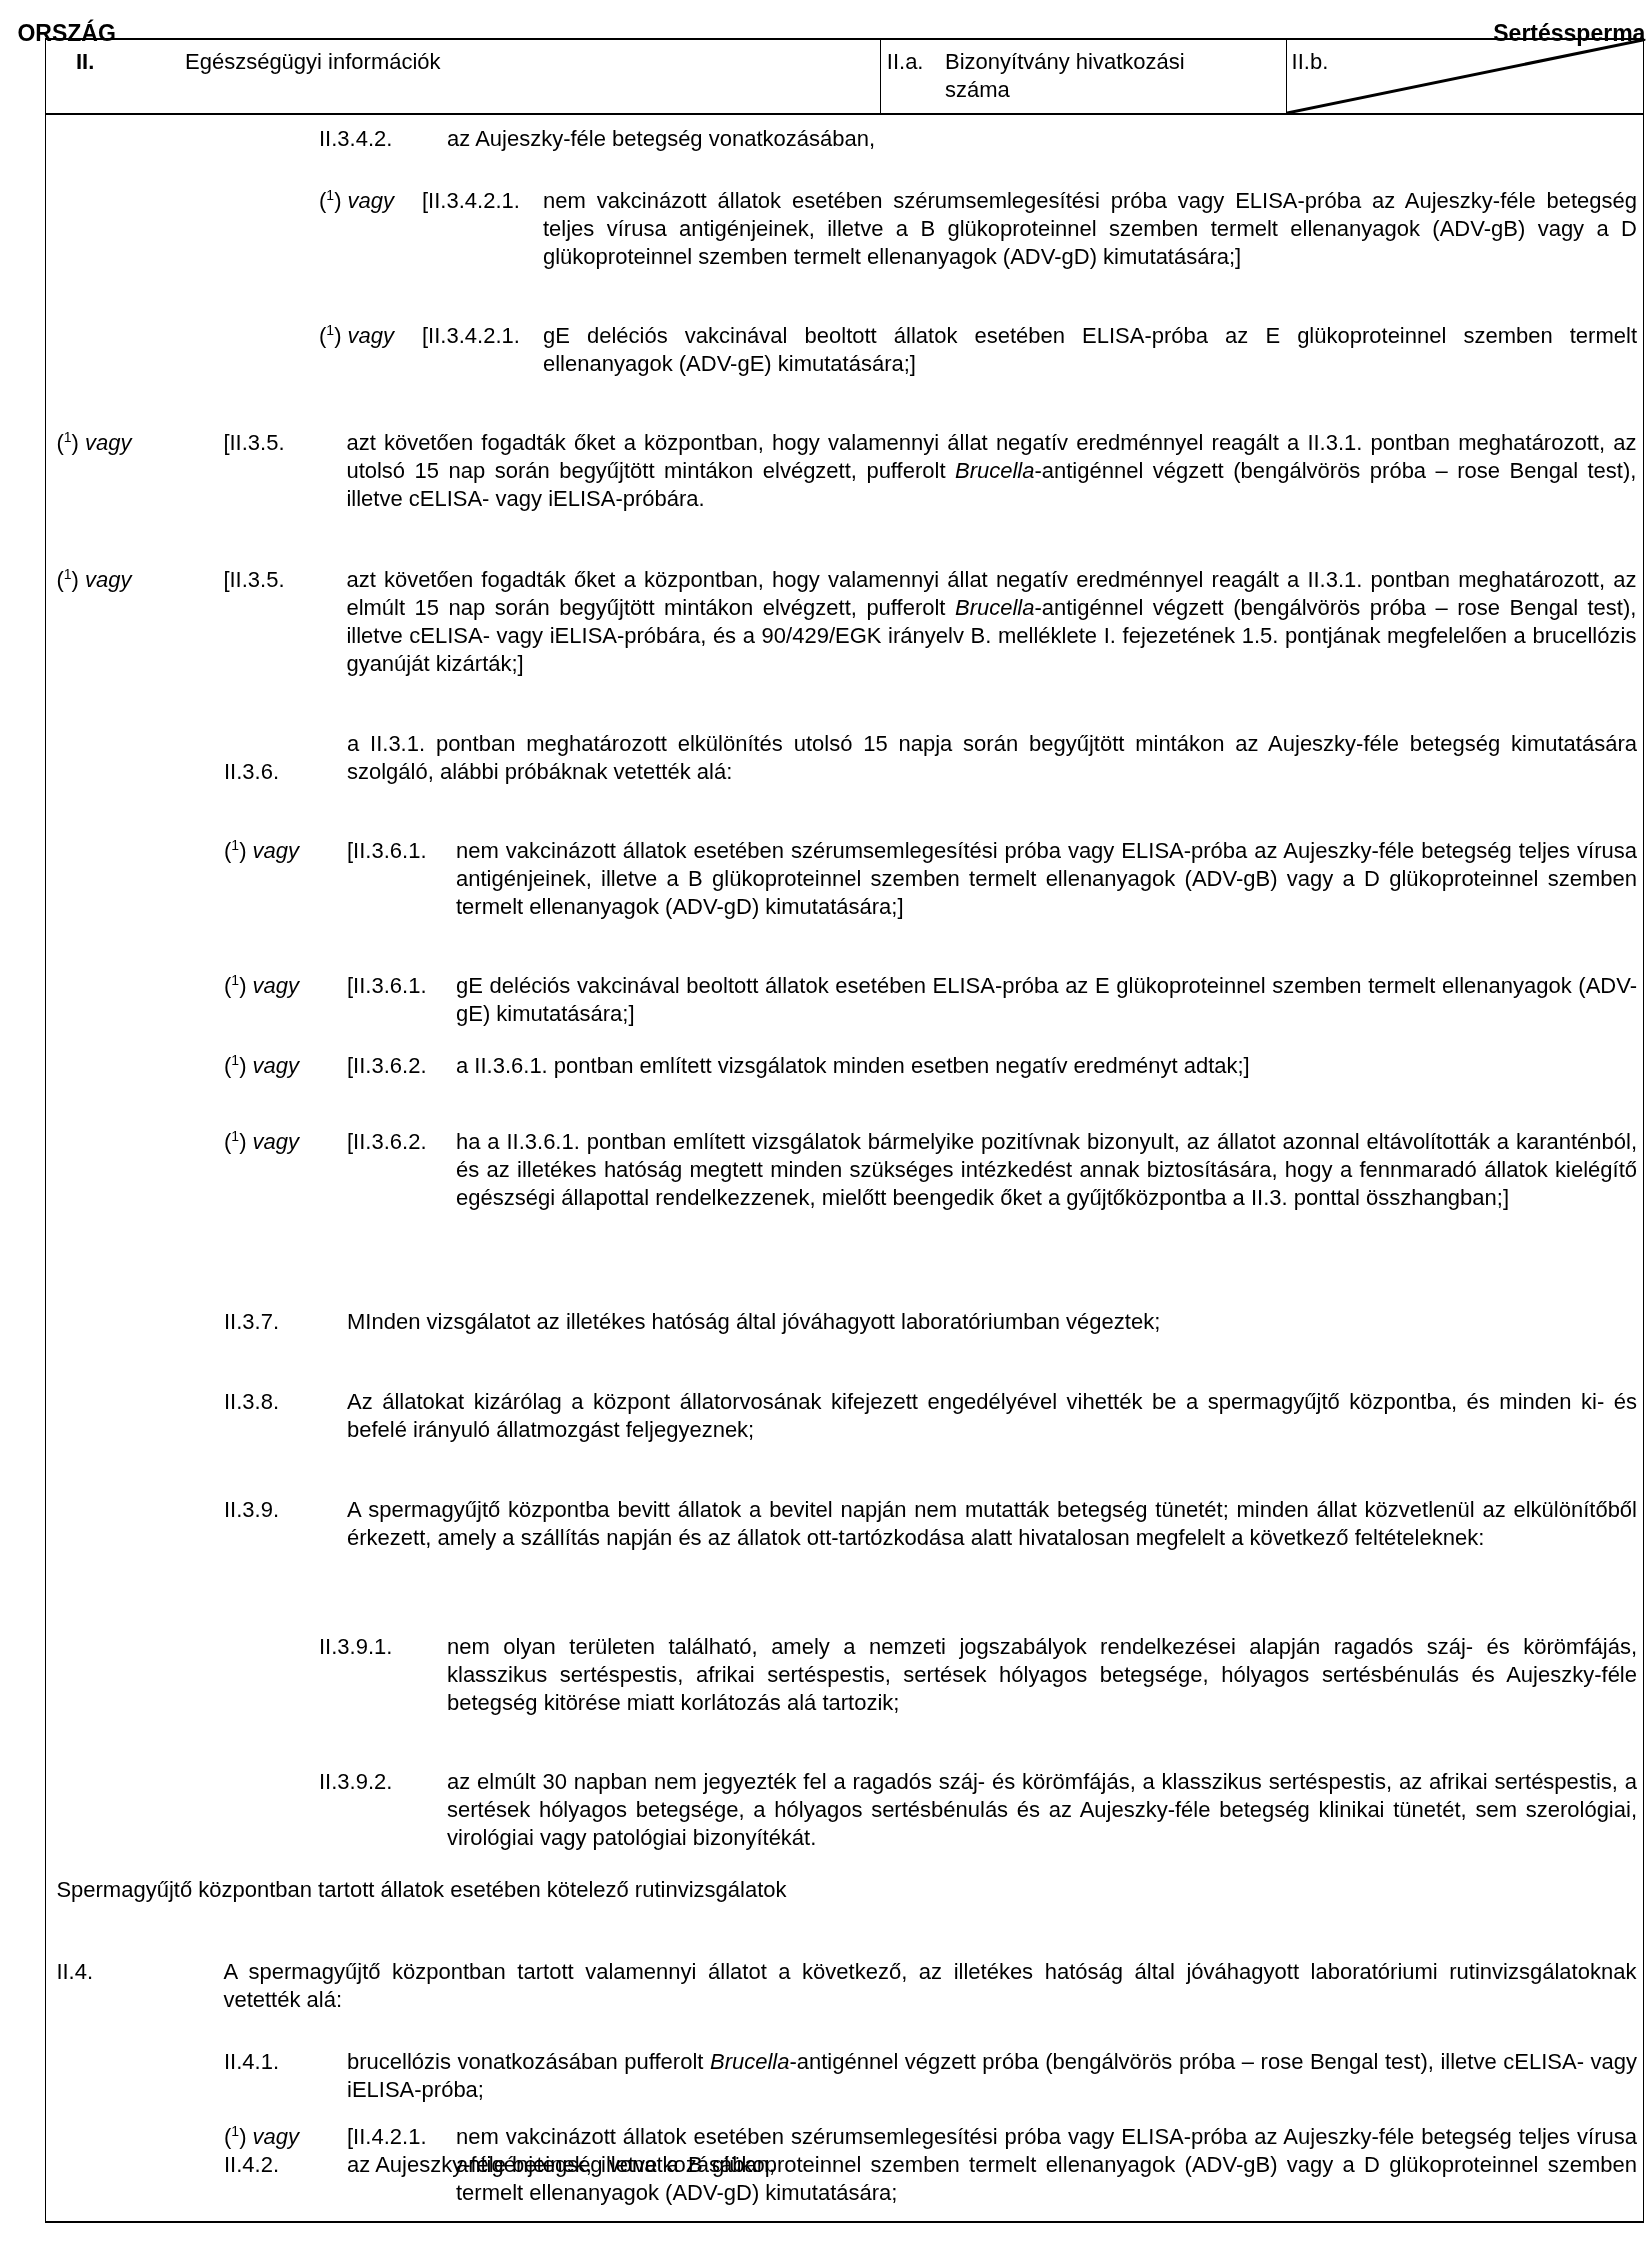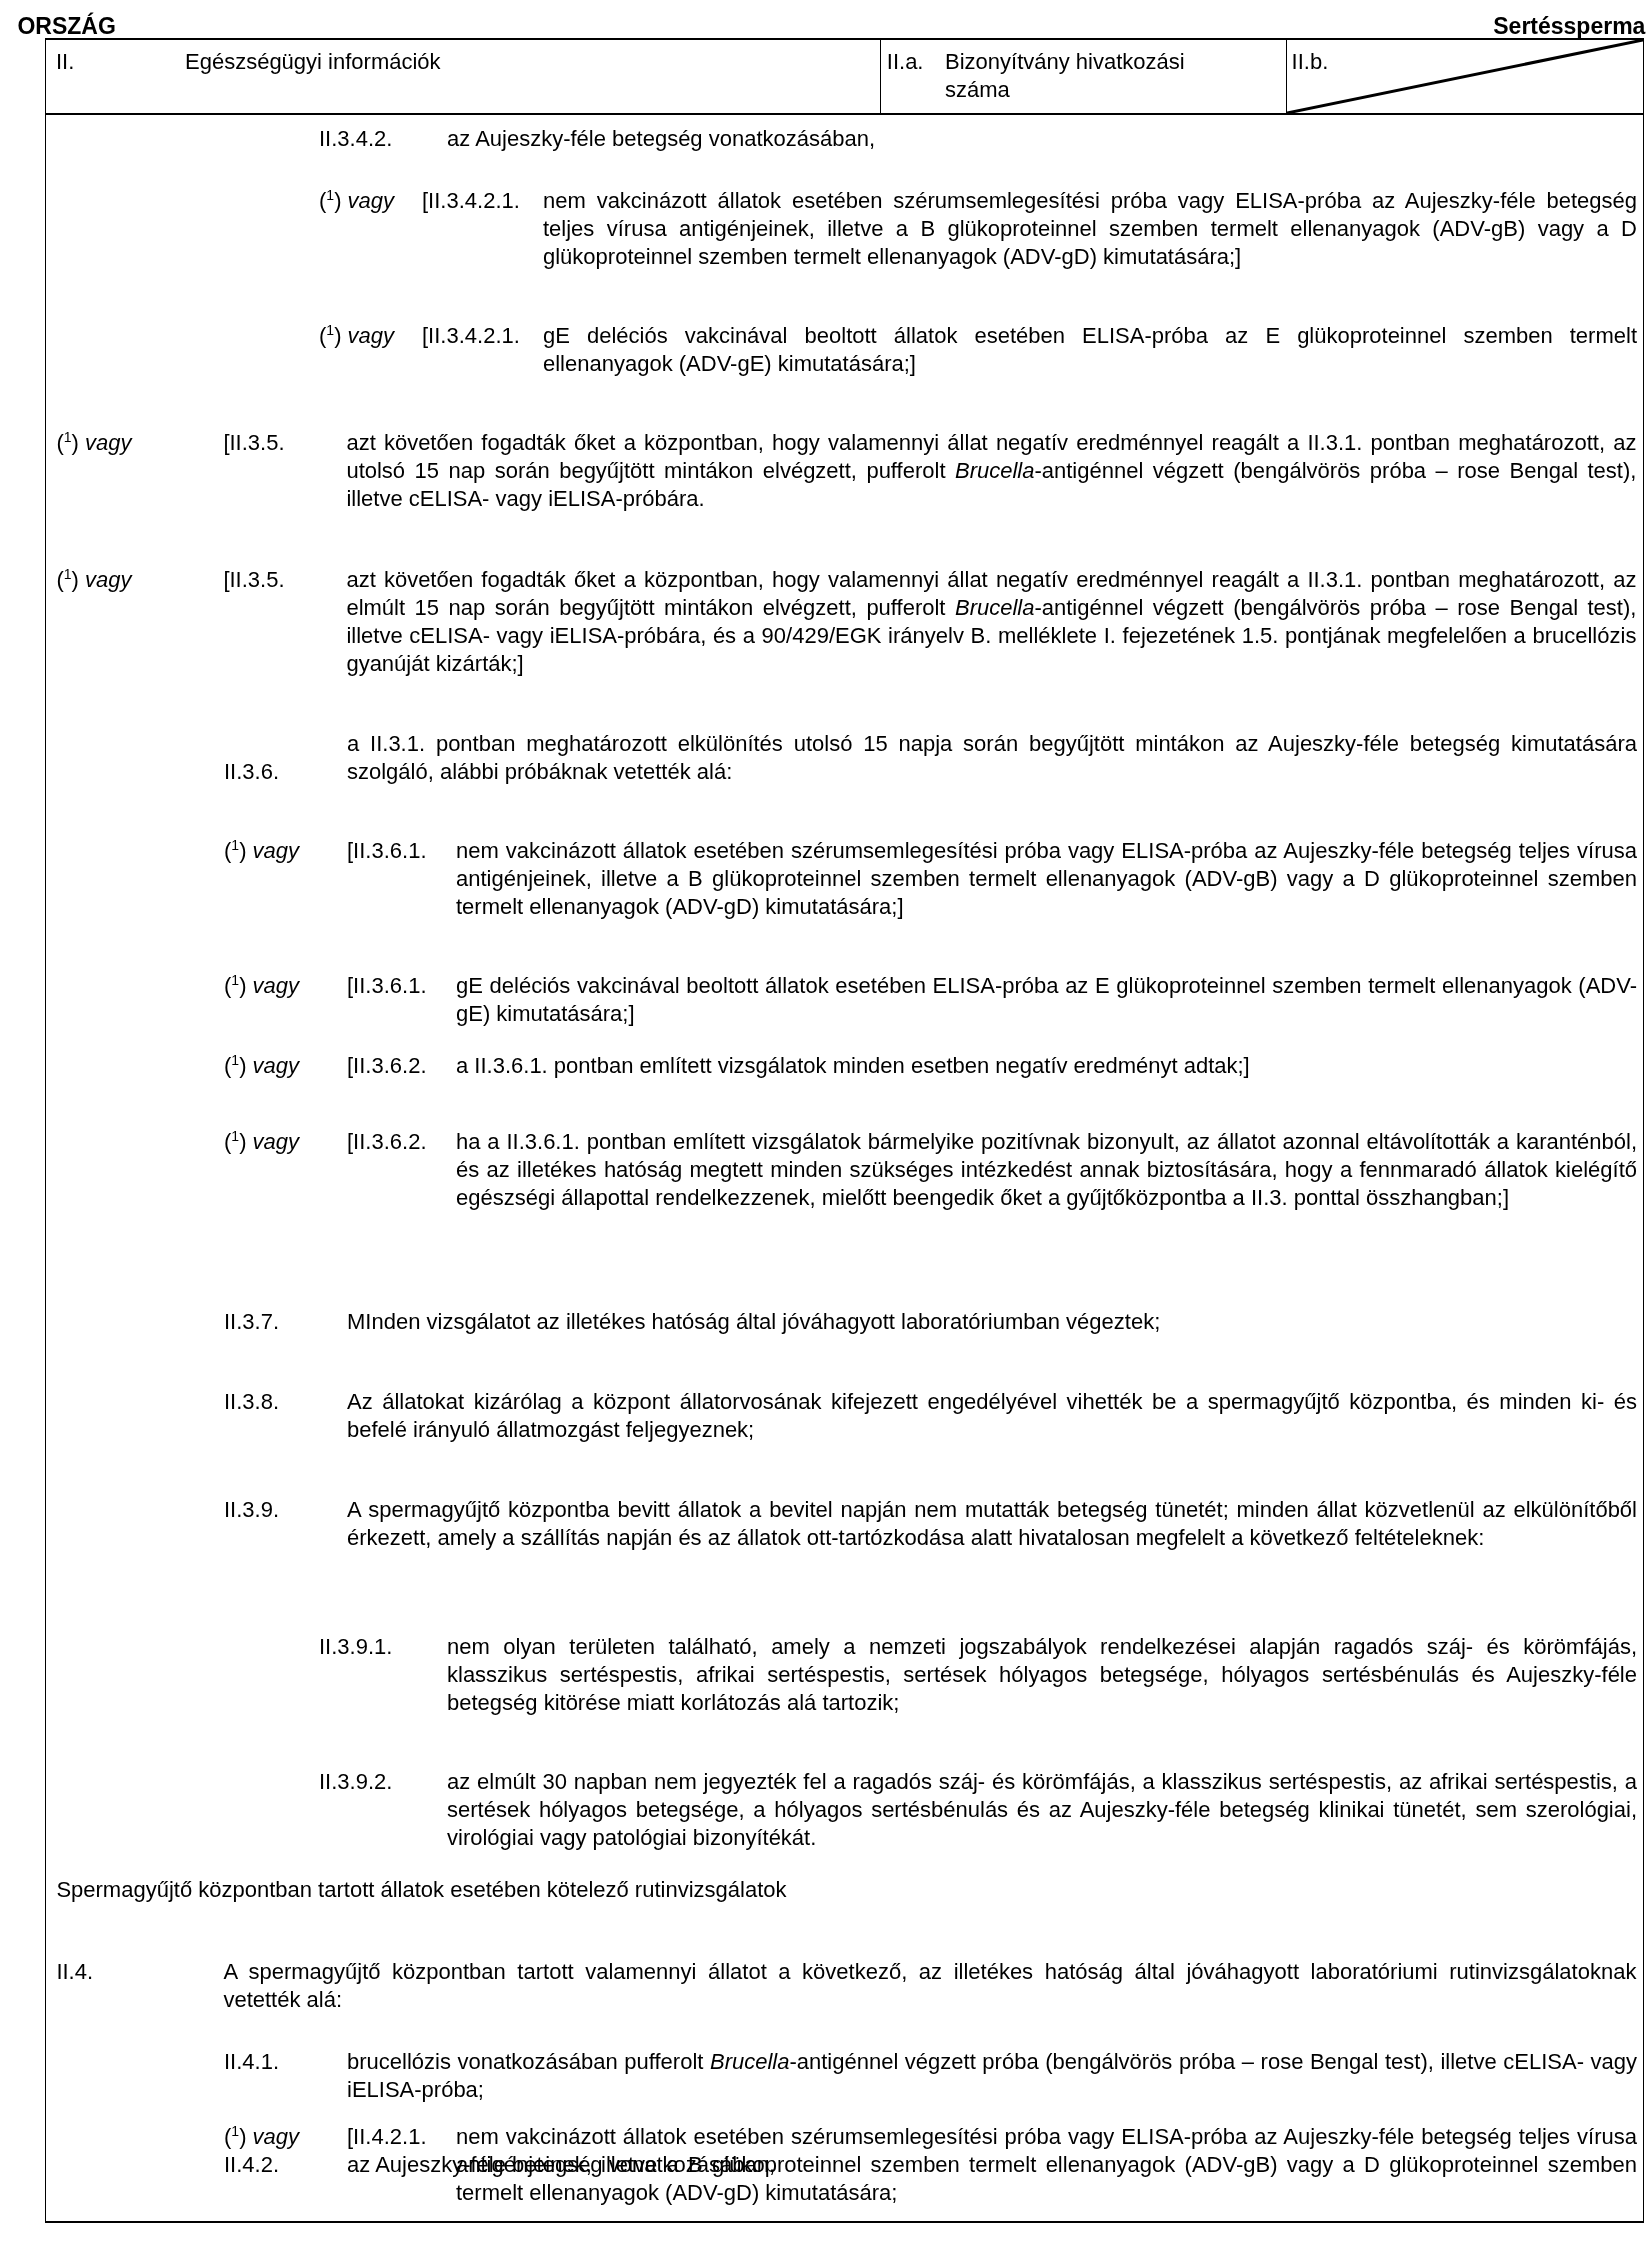--- a/index.html
+++ b/index.html
@@ -2,36 +2,36 @@
 <html style="font-size:9.3px"><head>
 <meta charset="utf-8">
 <style>
   html, body { margin: 0; padding: 0; background: #ffffff; }
   body {
     width: 1650px; height: 2261px; position: relative; overflow: hidden;
     font-family: "Liberation Sans", sans-serif; color: #000;
     font-size: 22px; line-height: 28px;
   }
   .top-title {
-    position: absolute; top: 12px; font-weight: bold; font-size: 23px; line-height: 28px;
+    position: absolute; top: 19px; font-weight: bold; font-size: 23px; line-height: 28px;
   }
   #country { left: 17.4px; }
   #species { right: 4.6px; }
 
   .header-table {
     position: absolute; left: 45px; top: 38px; width: 1599px; height: 77px;
     border-top: 2.9px solid #000; border-bottom: 2.9px solid #000; border-left: 1.7px solid #000; border-right: 1.7px solid #000;
     box-sizing: border-box;
   }
   .hcell { position: absolute; top: 0; bottom: 0; box-sizing: border-box; }
   .hcell.c1 { left: 0; width: 834px; }
   .hcell.c2 { left: 834px; width: 406px; border-left: 1.2px solid #000; }
   .hcell.c3 { left: 1240px; right: 0; border-left: 1.2px solid #000; }
   .hcell span { position: absolute; }
-  .h-num { left: 10px; top: 8.1px; }
+  .h-num { left: 30px; top: 8.1px; font-weight: bold; }
   .h-title { left: 139px; top: 8.1px; text-align: center; }
   .ha-num { left: 5.8px; top: 8.1px; }
   .ha-title { left: 64px; top: 8.1px; width: 255px; }
   .hb-num { left: 4.6px; top: 8.1px; }
   .diag { position: absolute; left: 0; top: 0; width: 100%; height: 100%; }
 
   .body-box {
     position: absolute; left: 45px; top: 112px; width: 1599px; height: 2111px;
     border-left: 1.7px solid #000; border-right: 1.7px solid #000; border-bottom: 2.9px solid #000;
     box-sizing: border-box;

